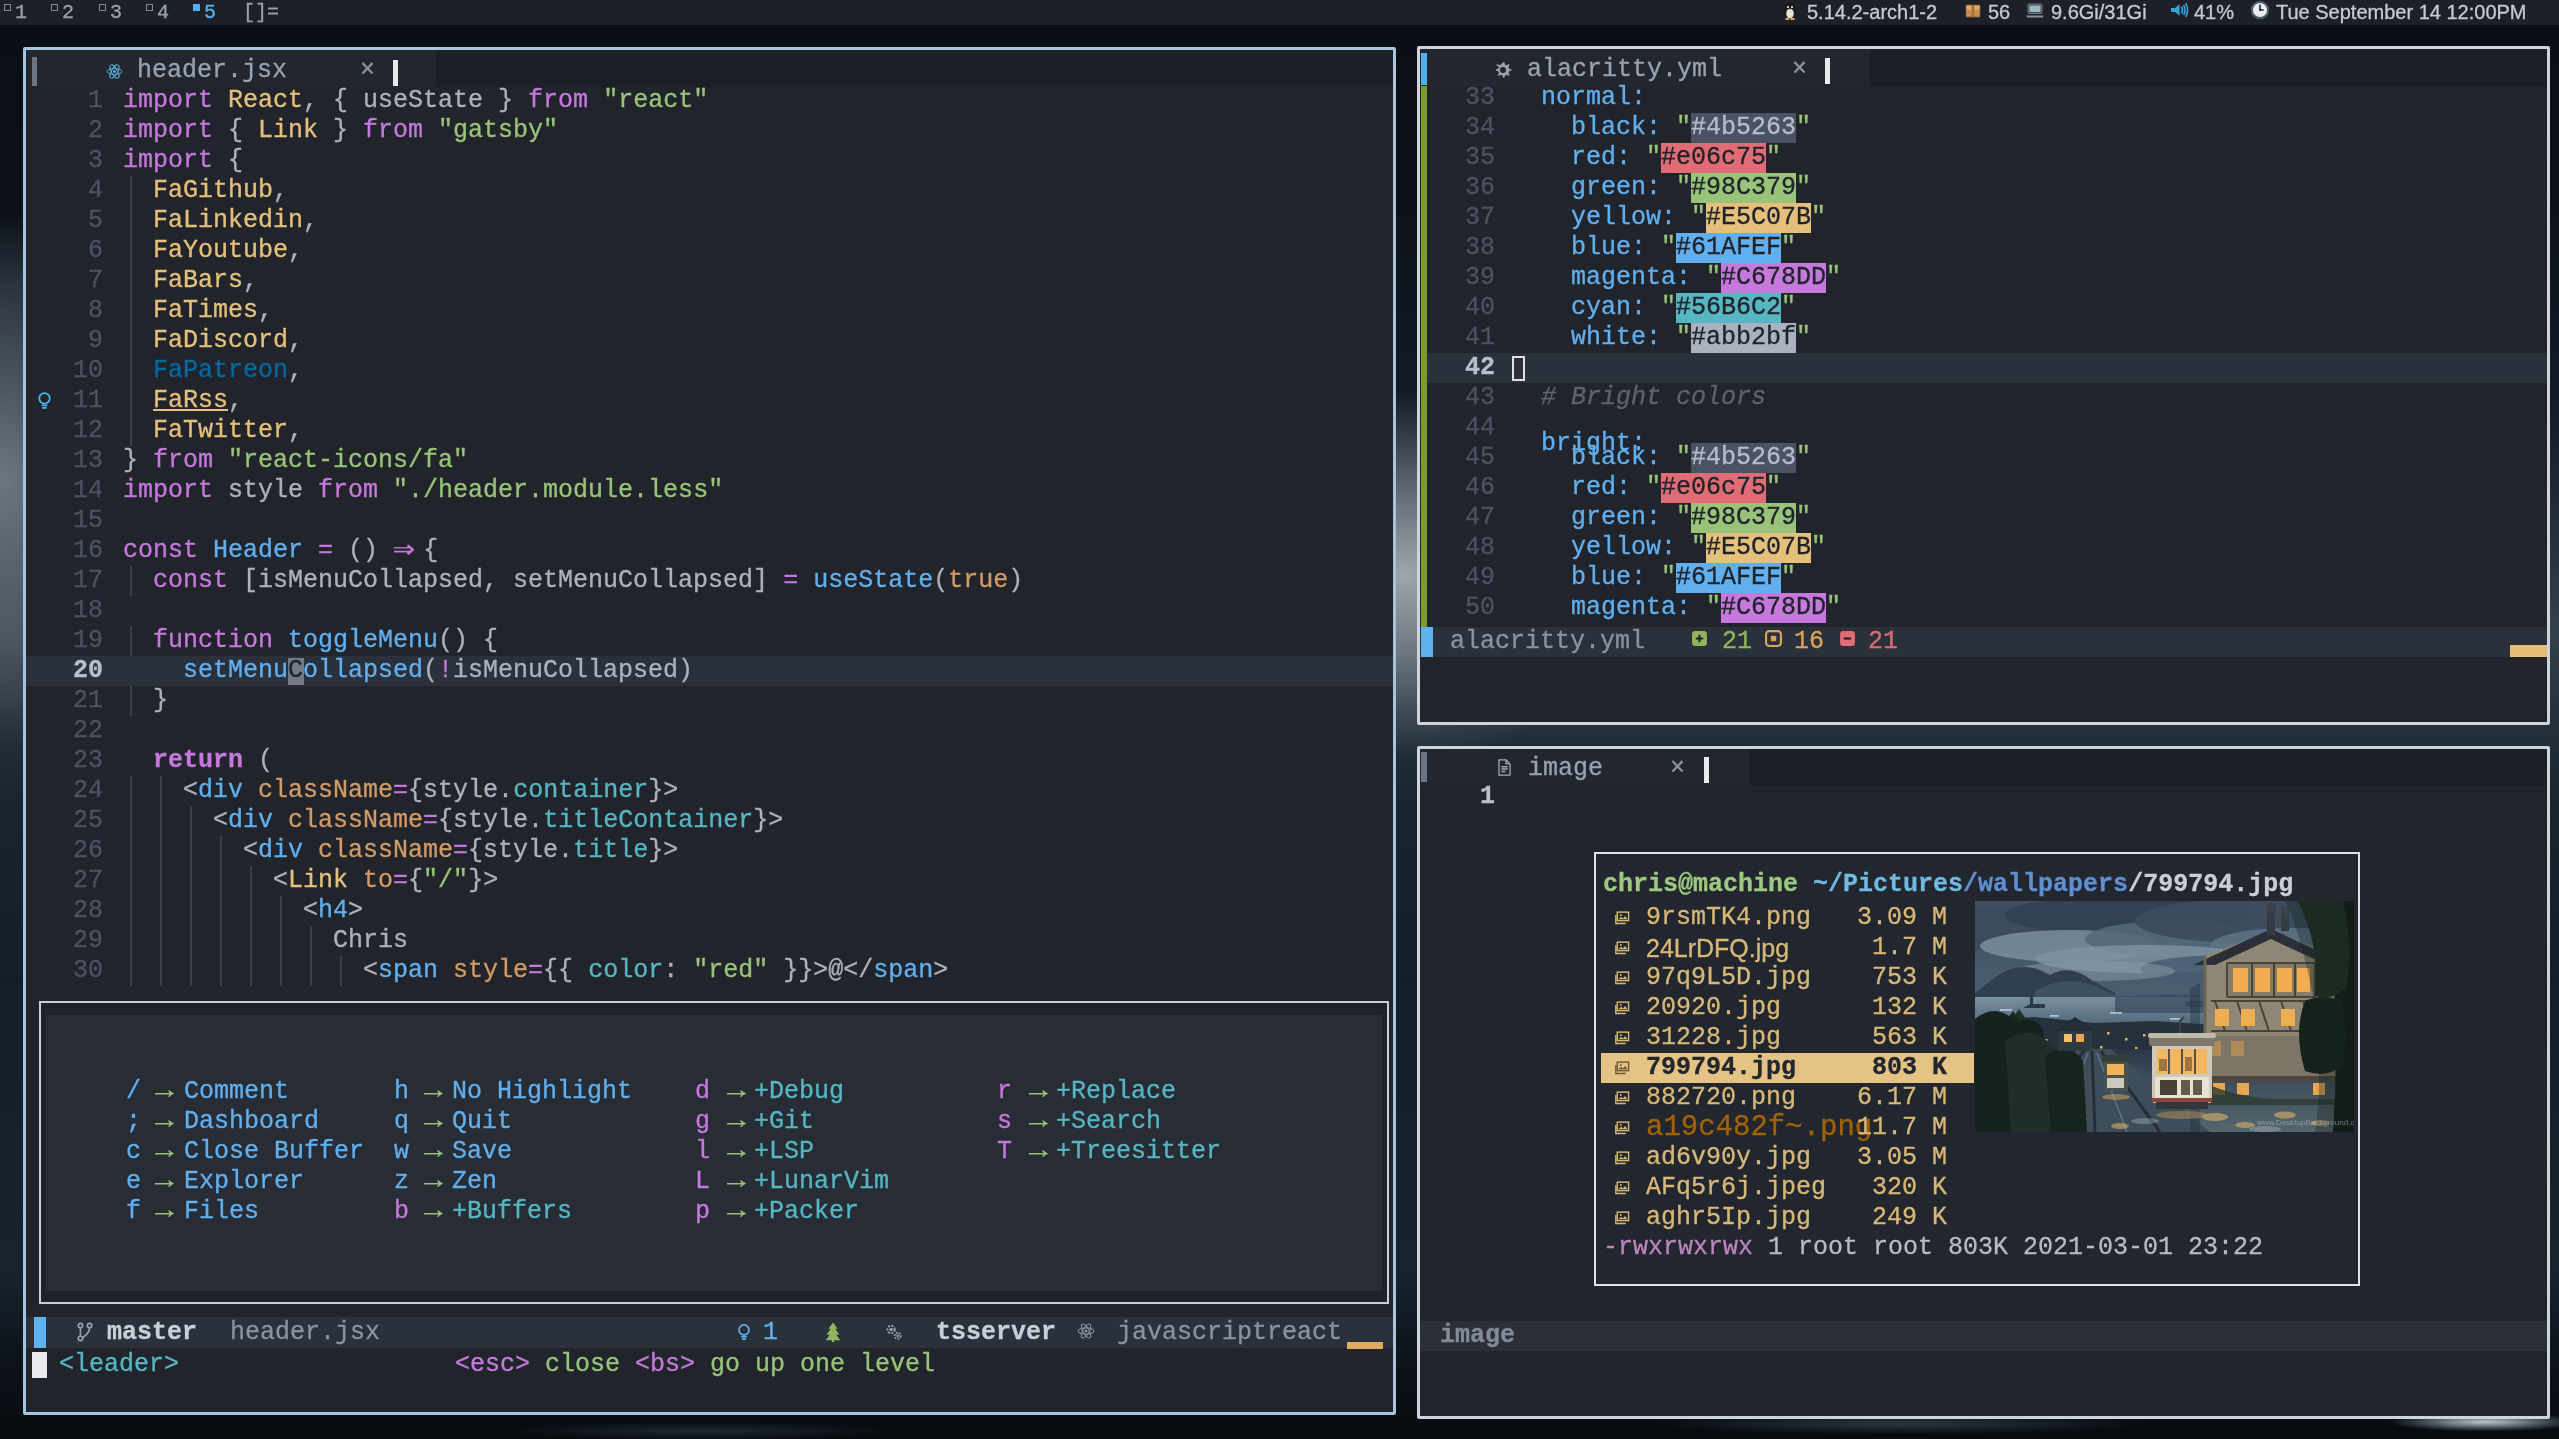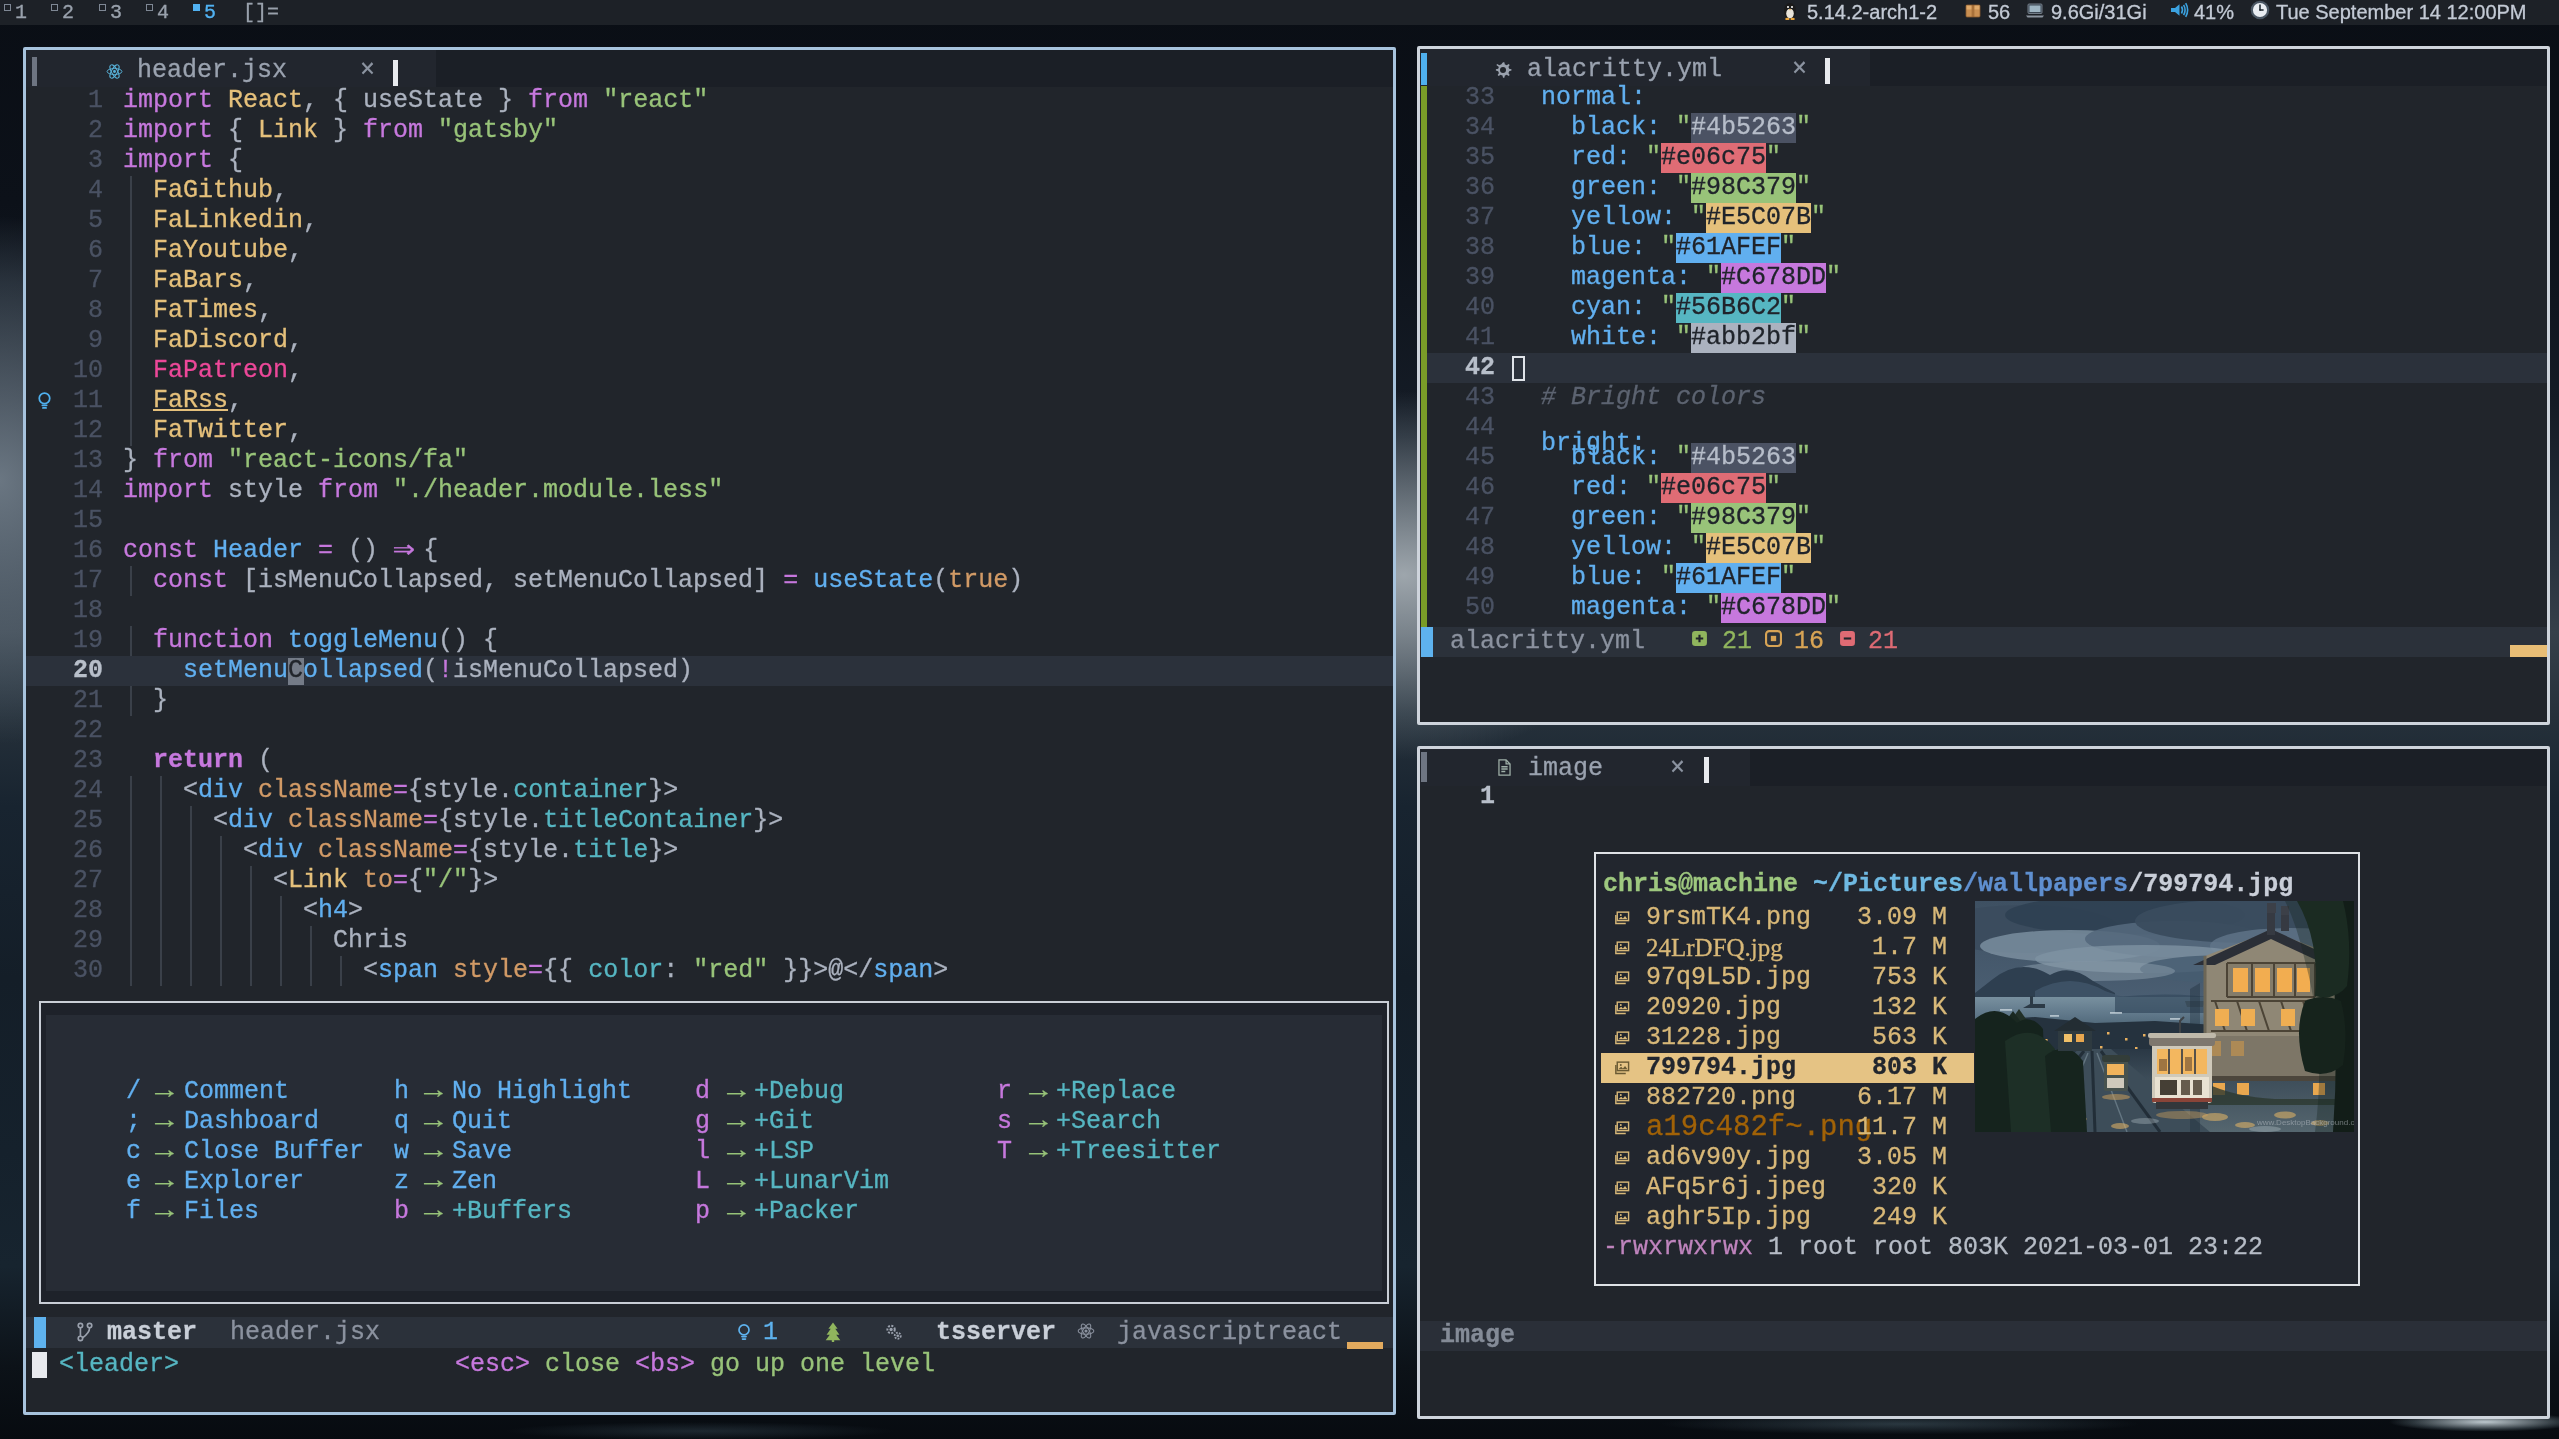--- a/index.html
+++ b/index.html
@@ -91,21 +91,21 @@
 <div style="position:absolute;left:123px;top:206px;font-family:'Liberation Mono',monospace;font-size:25px;line-height:30px;white-space:pre;color:#abb2bf;"><span style="color:#abb2bf;">&nbsp;&nbsp;</span><span style="color:#e5c07b;">FaLinkedin</span><span style="color:#abb2bf;">,</span></div>
 <div style="position:absolute;left:88.0px;top:236px;font-family:'Liberation Mono',monospace;font-size:25px;line-height:30px;white-space:pre;color:#4a5263;">6</div>
 <div style="position:absolute;left:123px;top:236px;font-family:'Liberation Mono',monospace;font-size:25px;line-height:30px;white-space:pre;color:#abb2bf;"><span style="color:#abb2bf;">&nbsp;&nbsp;</span><span style="color:#e5c07b;">FaYoutube</span><span style="color:#abb2bf;">,</span></div>
 <div style="position:absolute;left:88.0px;top:266px;font-family:'Liberation Mono',monospace;font-size:25px;line-height:30px;white-space:pre;color:#4a5263;">7</div>
 <div style="position:absolute;left:123px;top:266px;font-family:'Liberation Mono',monospace;font-size:25px;line-height:30px;white-space:pre;color:#abb2bf;"><span style="color:#abb2bf;">&nbsp;&nbsp;</span><span style="color:#e5c07b;">FaBars</span><span style="color:#abb2bf;">,</span></div>
 <div style="position:absolute;left:88.0px;top:296px;font-family:'Liberation Mono',monospace;font-size:25px;line-height:30px;white-space:pre;color:#4a5263;">8</div>
 <div style="position:absolute;left:123px;top:296px;font-family:'Liberation Mono',monospace;font-size:25px;line-height:30px;white-space:pre;color:#abb2bf;"><span style="color:#abb2bf;">&nbsp;&nbsp;</span><span style="color:#e5c07b;">FaTimes</span><span style="color:#abb2bf;">,</span></div>
 <div style="position:absolute;left:88.0px;top:326px;font-family:'Liberation Mono',monospace;font-size:25px;line-height:30px;white-space:pre;color:#4a5263;">9</div>
 <div style="position:absolute;left:123px;top:326px;font-family:'Liberation Mono',monospace;font-size:25px;line-height:30px;white-space:pre;color:#abb2bf;"><span style="color:#abb2bf;">&nbsp;&nbsp;</span><span style="color:#e5c07b;">FaDiscord</span><span style="color:#abb2bf;">,</span></div>
 <div style="position:absolute;left:73.0px;top:356px;font-family:'Liberation Mono',monospace;font-size:25px;line-height:30px;white-space:pre;color:#4a5263;">10</div>
-<div style="position:absolute;left:123px;top:356px;font-family:'Liberation Mono',monospace;font-size:25px;line-height:30px;white-space:pre;color:#abb2bf;"><span style="color:#abb2bf;">&nbsp;&nbsp;</span><span style="color:#ec4899;">FaPatreon</span><span style="color:#abb2bf;">,</span></div>
+<div style="position:absolute;left:123px;top:356px;font-family:'Liberation Mono',monospace;font-size:25px;line-height:30px;white-space:pre;color:#abb2bf;"><span style="color:#abb2bf;">&nbsp;&nbsp;</span><span style="color:#0369a1;">FaPatreon</span><span style="color:#abb2bf;">,</span></div>
 <div style="position:absolute;left:73.0px;top:386px;font-family:'Liberation Mono',monospace;font-size:25px;line-height:30px;white-space:pre;color:#4a5263;">11</div>
 <div style="position:absolute;left:123px;top:386px;font-family:'Liberation Mono',monospace;font-size:25px;line-height:30px;white-space:pre;color:#abb2bf;"><span style="color:#abb2bf;">&nbsp;&nbsp;</span><span style="color:#e5c07b;text-decoration:underline;">FaRss</span><span style="color:#abb2bf;">,</span></div>
 <div style="position:absolute;left:73.0px;top:416px;font-family:'Liberation Mono',monospace;font-size:25px;line-height:30px;white-space:pre;color:#4a5263;">12</div>
 <div style="position:absolute;left:123px;top:416px;font-family:'Liberation Mono',monospace;font-size:25px;line-height:30px;white-space:pre;color:#abb2bf;"><span style="color:#abb2bf;">&nbsp;&nbsp;</span><span style="color:#e5c07b;">FaTwitter</span><span style="color:#abb2bf;">,</span></div>
 <div style="position:absolute;left:73.0px;top:446px;font-family:'Liberation Mono',monospace;font-size:25px;line-height:30px;white-space:pre;color:#4a5263;">13</div>
 <div style="position:absolute;left:123px;top:446px;font-family:'Liberation Mono',monospace;font-size:25px;line-height:30px;white-space:pre;color:#abb2bf;"><span style="color:#abb2bf;">}&nbsp;</span><span style="color:#c678dd;">from</span><span style="color:#abb2bf;">&nbsp;</span><span style="color:#98c379;">"react-icons/fa"</span></div>
 <div style="position:absolute;left:73.0px;top:476px;font-family:'Liberation Mono',monospace;font-size:25px;line-height:30px;white-space:pre;color:#4a5263;">14</div>
 <div style="position:absolute;left:123px;top:476px;font-family:'Liberation Mono',monospace;font-size:25px;line-height:30px;white-space:pre;color:#abb2bf;"><span style="color:#c678dd;">import</span><span style="color:#abb2bf;">&nbsp;style&nbsp;</span><span style="color:#c678dd;">from</span><span style="color:#abb2bf;">&nbsp;</span><span style="color:#98c379;">"./header.module.less"</span></div>
 <div style="position:absolute;left:73.0px;top:506px;font-family:'Liberation Mono',monospace;font-size:25px;line-height:30px;white-space:pre;color:#4a5263;">15</div>
 <div style="position:absolute;left:73.0px;top:536px;font-family:'Liberation Mono',monospace;font-size:25px;line-height:30px;white-space:pre;color:#4a5263;">16</div>
@@ -406,21 +406,21 @@
       <path d="M7.5 13 L11.5 9.5 L14 12 L17 8.5 L20.5 13 Z" fill="#d8b878" stroke="none"></path>
     </svg></div>
 <div style="position:absolute;left:1646px;top:903px;font-family:'Liberation Mono',monospace;font-size:25px;line-height:30px;white-space:pre;color:#d8b878;">9rsmTK4.png</div>
 <div style="position:absolute;left:1857.0px;top:903px;font-family:'Liberation Mono',monospace;font-size:25px;line-height:30px;white-space:pre;color:#d8b878;">3.09&nbsp;M</div>
 <div style="position:absolute;left:1613px;top:940px;line-height:0;"><svg width="17" height="17" viewBox="0 0 24 24" fill="none" stroke="#d8b878" stroke-width="2">
       <rect x="6" y="3" width="16" height="12" fill="none"></rect>
       <path d="M4 7 V19 H18" stroke-width="2"></path>
       <circle cx="11" cy="7" r="1.4" fill="#d8b878" stroke="none"></circle>
       <path d="M7.5 13 L11.5 9.5 L14 12 L17 8.5 L20.5 13 Z" fill="#d8b878" stroke="none"></path>
     </svg></div>
-<div style="position:absolute;left:1646px;top:933px;font-family:Liberation Serif, serif;font-size:25px;line-height:30px;white-space:pre;color:#d8b878;">24LrDFQ.jpg</div>
+<div style="position:absolute;left:1646px;top:933px;font-family:Liberation Sans, sans-serif;font-size:25px;line-height:30px;white-space:pre;color:#d8b878;">24LrDFQ.jpg</div>
 <div style="position:absolute;left:1872.0px;top:933px;font-family:'Liberation Mono',monospace;font-size:25px;line-height:30px;white-space:pre;color:#d8b878;">1.7&nbsp;M</div>
 <div style="position:absolute;left:1613px;top:970px;line-height:0;"><svg width="17" height="17" viewBox="0 0 24 24" fill="none" stroke="#d8b878" stroke-width="2">
       <rect x="6" y="3" width="16" height="12" fill="none"></rect>
       <path d="M4 7 V19 H18" stroke-width="2"></path>
       <circle cx="11" cy="7" r="1.4" fill="#d8b878" stroke="none"></circle>
       <path d="M7.5 13 L11.5 9.5 L14 12 L17 8.5 L20.5 13 Z" fill="#d8b878" stroke="none"></path>
     </svg></div>
 <div style="position:absolute;left:1646px;top:963px;font-family:'Liberation Mono',monospace;font-size:25px;line-height:30px;white-space:pre;color:#d8b878;">97q9L5D.jpg</div>
 <div style="position:absolute;left:1872.0px;top:963px;font-family:'Liberation Mono',monospace;font-size:25px;line-height:30px;white-space:pre;color:#d8b878;">753&nbsp;K</div>
 <div style="position:absolute;left:1613px;top:1000px;line-height:0;"><svg width="17" height="17" viewBox="0 0 24 24" fill="none" stroke="#d8b878" stroke-width="2">

